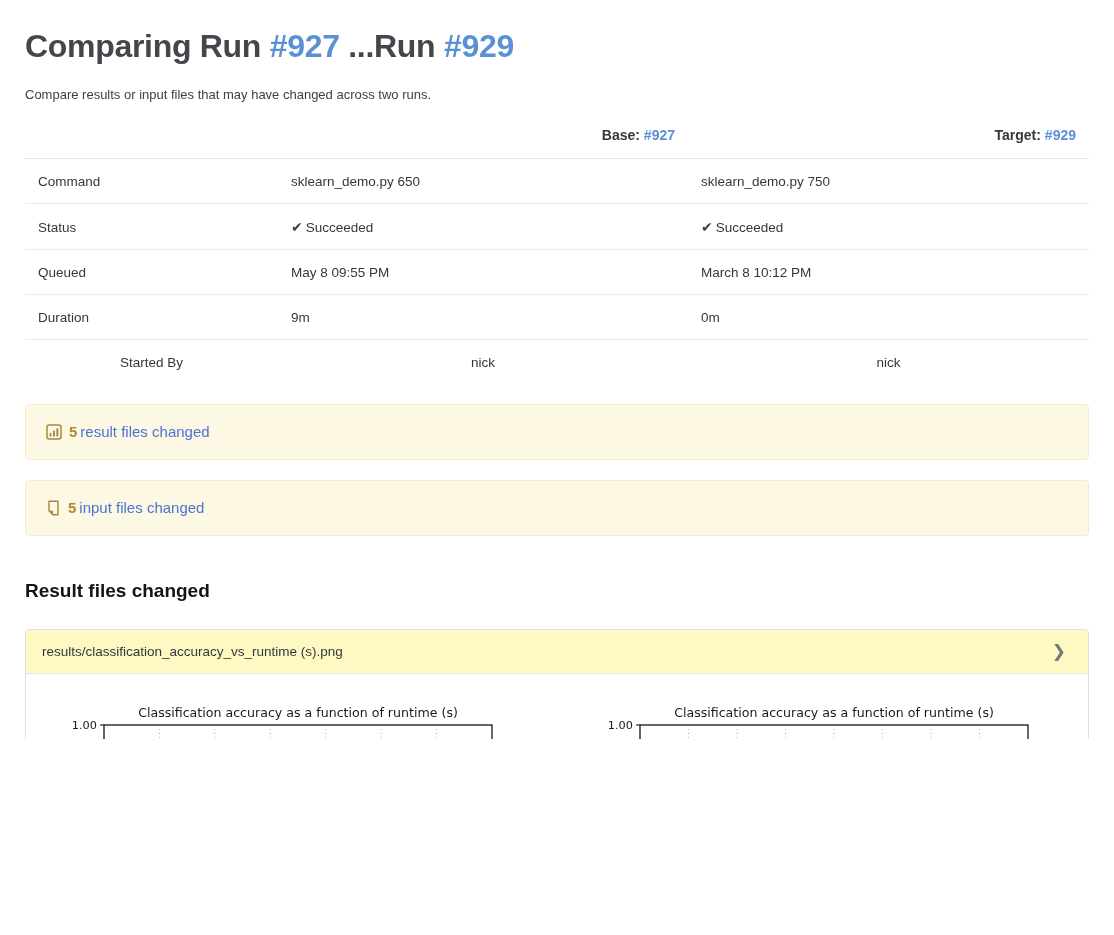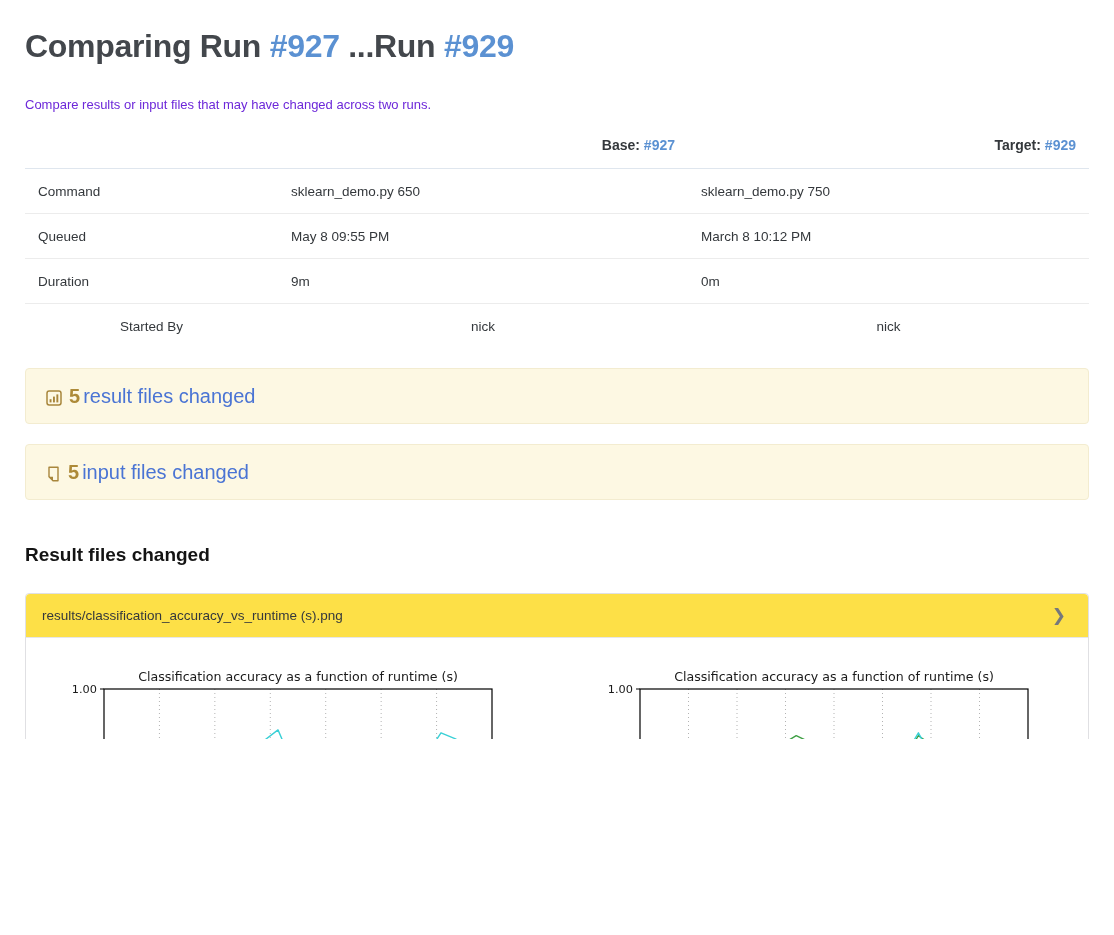--- a/index.html
+++ b/index.html
@@ -4,49 +4,49 @@
 <style>
   * { margin:0; padding:0; box-sizing:border-box; }
   html,body { background:#fff; }
   body { font-family:"Liberation Sans","DejaVu Sans",sans-serif; color:#333; }
   .page { position:relative; width:1114px; height:739px; overflow:hidden; background:#fff; }
   .content { padding:0 25px; }
 
   
   h1.page-title { margin-top:28px; font-size:32px; font-weight:700; color:#43474c; letter-spacing:-0.3px; }
   h1.page-title .run-link { color:#5b91d2; text-decoration:none; cursor:pointer; }
-  .subtitle { margin-top:32px; font-size:13px; color:#6d28d9; }
+  .subtitle { margin-top:22px; font-size:13px; color:#404040; }
 
   
   table.compare { width:100%; border-collapse:collapse; margin-top:12px; table-layout:fixed; }
   table.compare col.c1 { width:253px; }
   table.compare col.c2 { width:410px; }
   table.compare th { text-align:right; font-size:14px; font-weight:700; color:#34383c;
                      padding:13px 13px 15px; border-bottom:1px solid #dfe6ee; }
   table.compare td { font-size:13.5px; color:#34383c; padding:15px 13px 14px; border-bottom:1px solid #ececec; }
   table.compare tr:last-child td { border-bottom:none;text-align:center; }
   .hdr-link { color:#5b91d2; font-weight:700; text-decoration:none; cursor:pointer; }
   .check-icon { color:#3f4347; font-size:14px; margin-right:3px; }
 
   
   .alert { margin-top:20px; background:#fdf8e3; border:1px solid #f3ecd0; border-radius:4px;
-           padding:17px 20px; font-size:20px; line-height:20px; color:#a8863c; }
+           padding:17px 20px; font-size:15px; line-height:20px; color:#a8863c; }
   .alert + .alert { }
   .alert .count { font-weight:700; color:#ad8a38; margin:0 3px 0 7px; }
   .alert a.alert-link { color:#4a74d4; text-decoration:none; font-weight:400; cursor:pointer; }
   .alert svg { vertical-align:-3px; }
 
   
   h2.section-heading { margin-top:44px; font-size:19px; font-weight:700; color:#141414; }
 
   
   .panel { position:relative; margin:27px 25px 0; border:1px solid #e0e0e3; border-radius:4px 4px 0 0;
            height:280px; background:#fff; }
   .panel-header { display:flex; align-items:center; justify-content:space-between;
-                  background:#fde047; border-bottom:1px solid #e6e6e9; border-radius:4px 4px 0 0;
+                  background:#fef9c3; border-bottom:1px solid #e6e6e9; border-radius:4px 4px 0 0;
                   padding:13px 22px 13px 16px; cursor:pointer; }
   .panel-title { font-size:13.5px; color:#34383c; }
   .chevron-right { font-size:17px; font-weight:700; color:#76787c; line-height:1; }
   .panel-body { padding-top:21px; white-space:nowrap; }
   .panel-body svg.chart { display:inline-block; vertical-align:top; }
   .ct-title { font-family:"DejaVu Sans",sans-serif; font-size:12.6px; fill:#1a1a1a; }
   .ct-tick  { font-family:"DejaVu Sans",sans-serif; font-size:11.3px; fill:#1a1a1a; }
   .ct-ylabel{ font-family:"DejaVu Sans",sans-serif; font-size:12.6px; fill:#1a1a1a; }
 
   
@@ -75,20 +75,25 @@
           <th></th>
           <th><span>Base:</span> <a class="hdr-link">#927</a></th>
           <th><span>Target:</span> <a class="hdr-link">#929</a></th>
         </tr>
       </thead>
       <tbody>
         <tr>
           <td>Command</td>
           <td>sklearn_demo.py 650</td>
           <td>sklearn_demo.py 750</td>
+        </tr>
+        <tr>
+          <td>Status</td>
+          <td><span class="check-icon">✔</span><span>Succeeded</span></td>
+          <td><span class="check-icon">✔</span><span>Succeeded</span></td>
         </tr>
         <tr>
           <td>Queued</td>
           <td>May 8 09:55 PM</td>
           <td>March 8 10:12 PM</td>
         </tr>
         <tr>
           <td>Duration</td>
           <td>9m</td>
           <td>0m</td>

